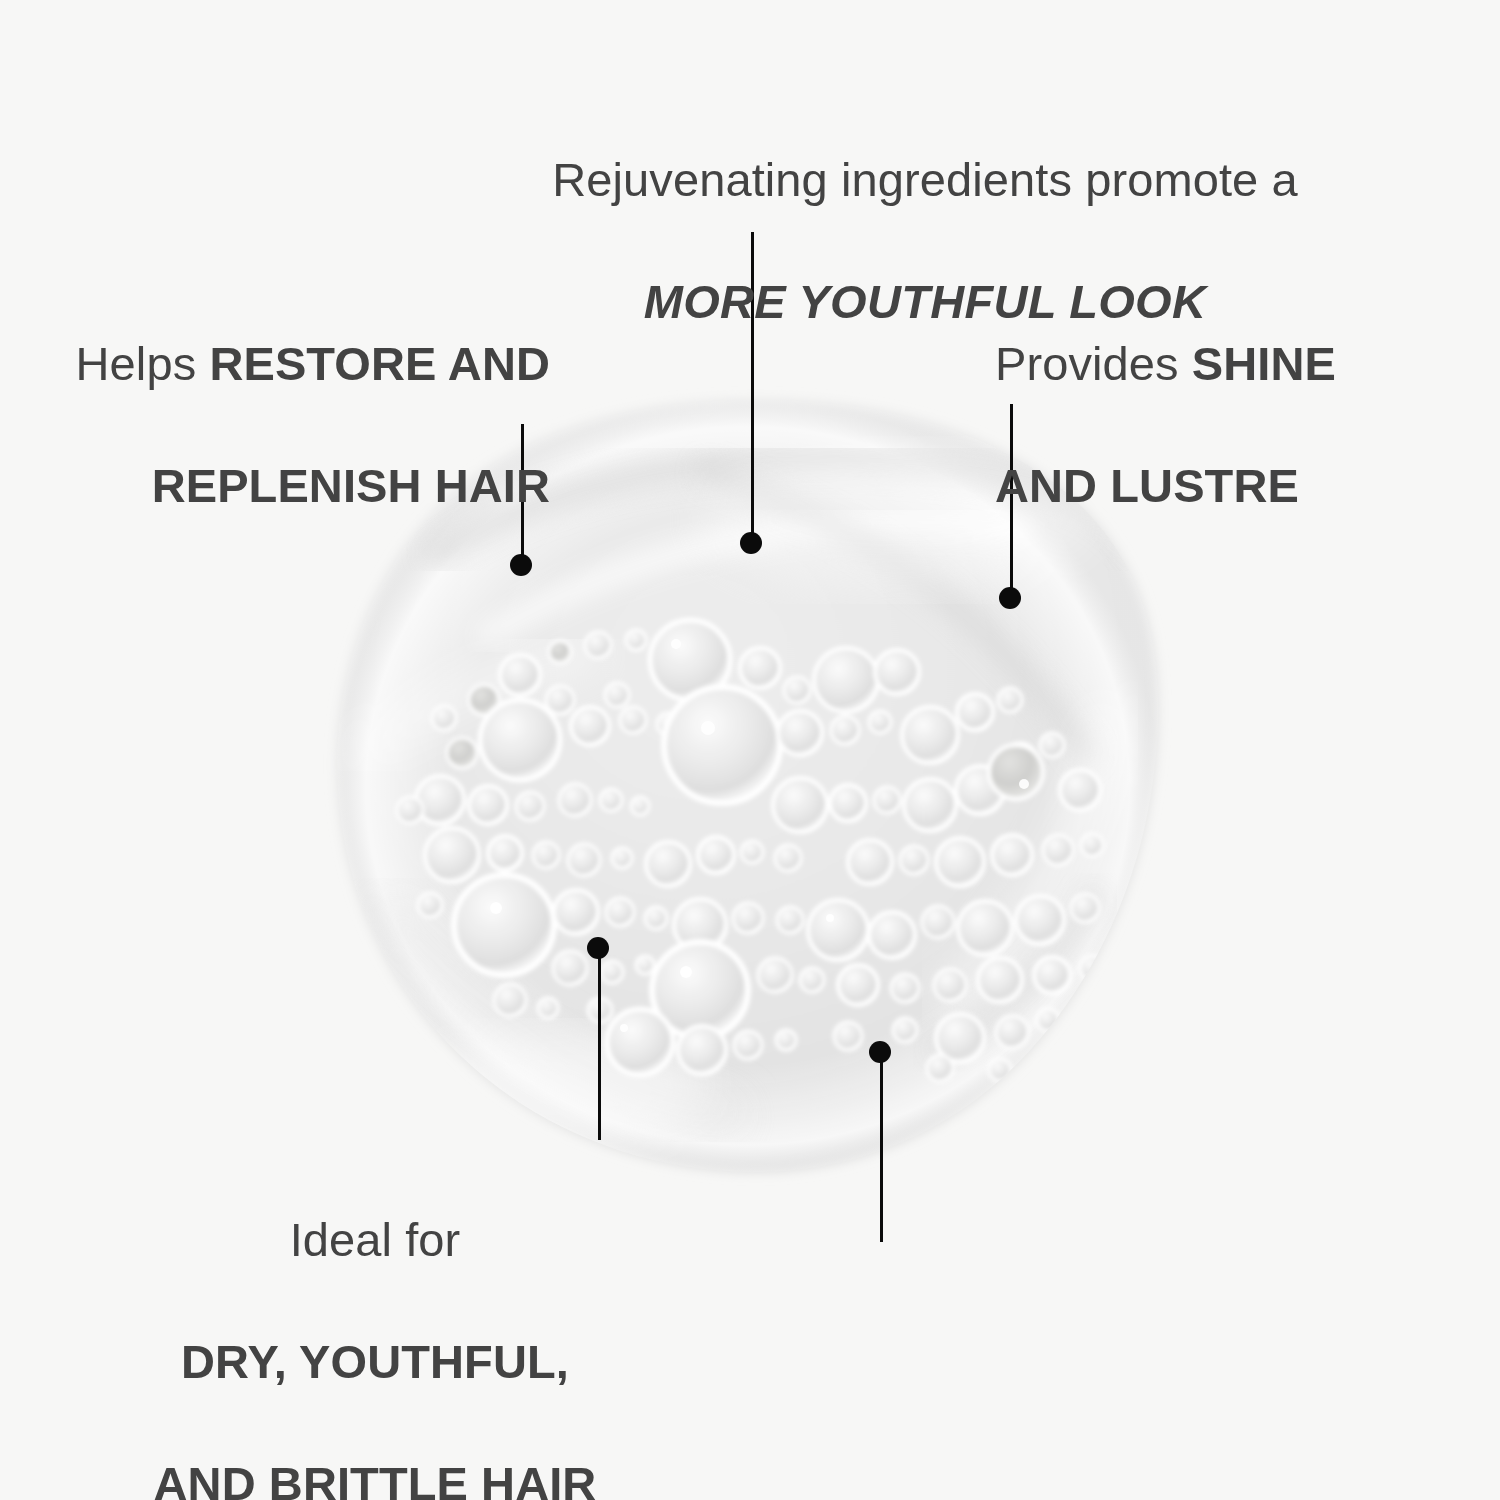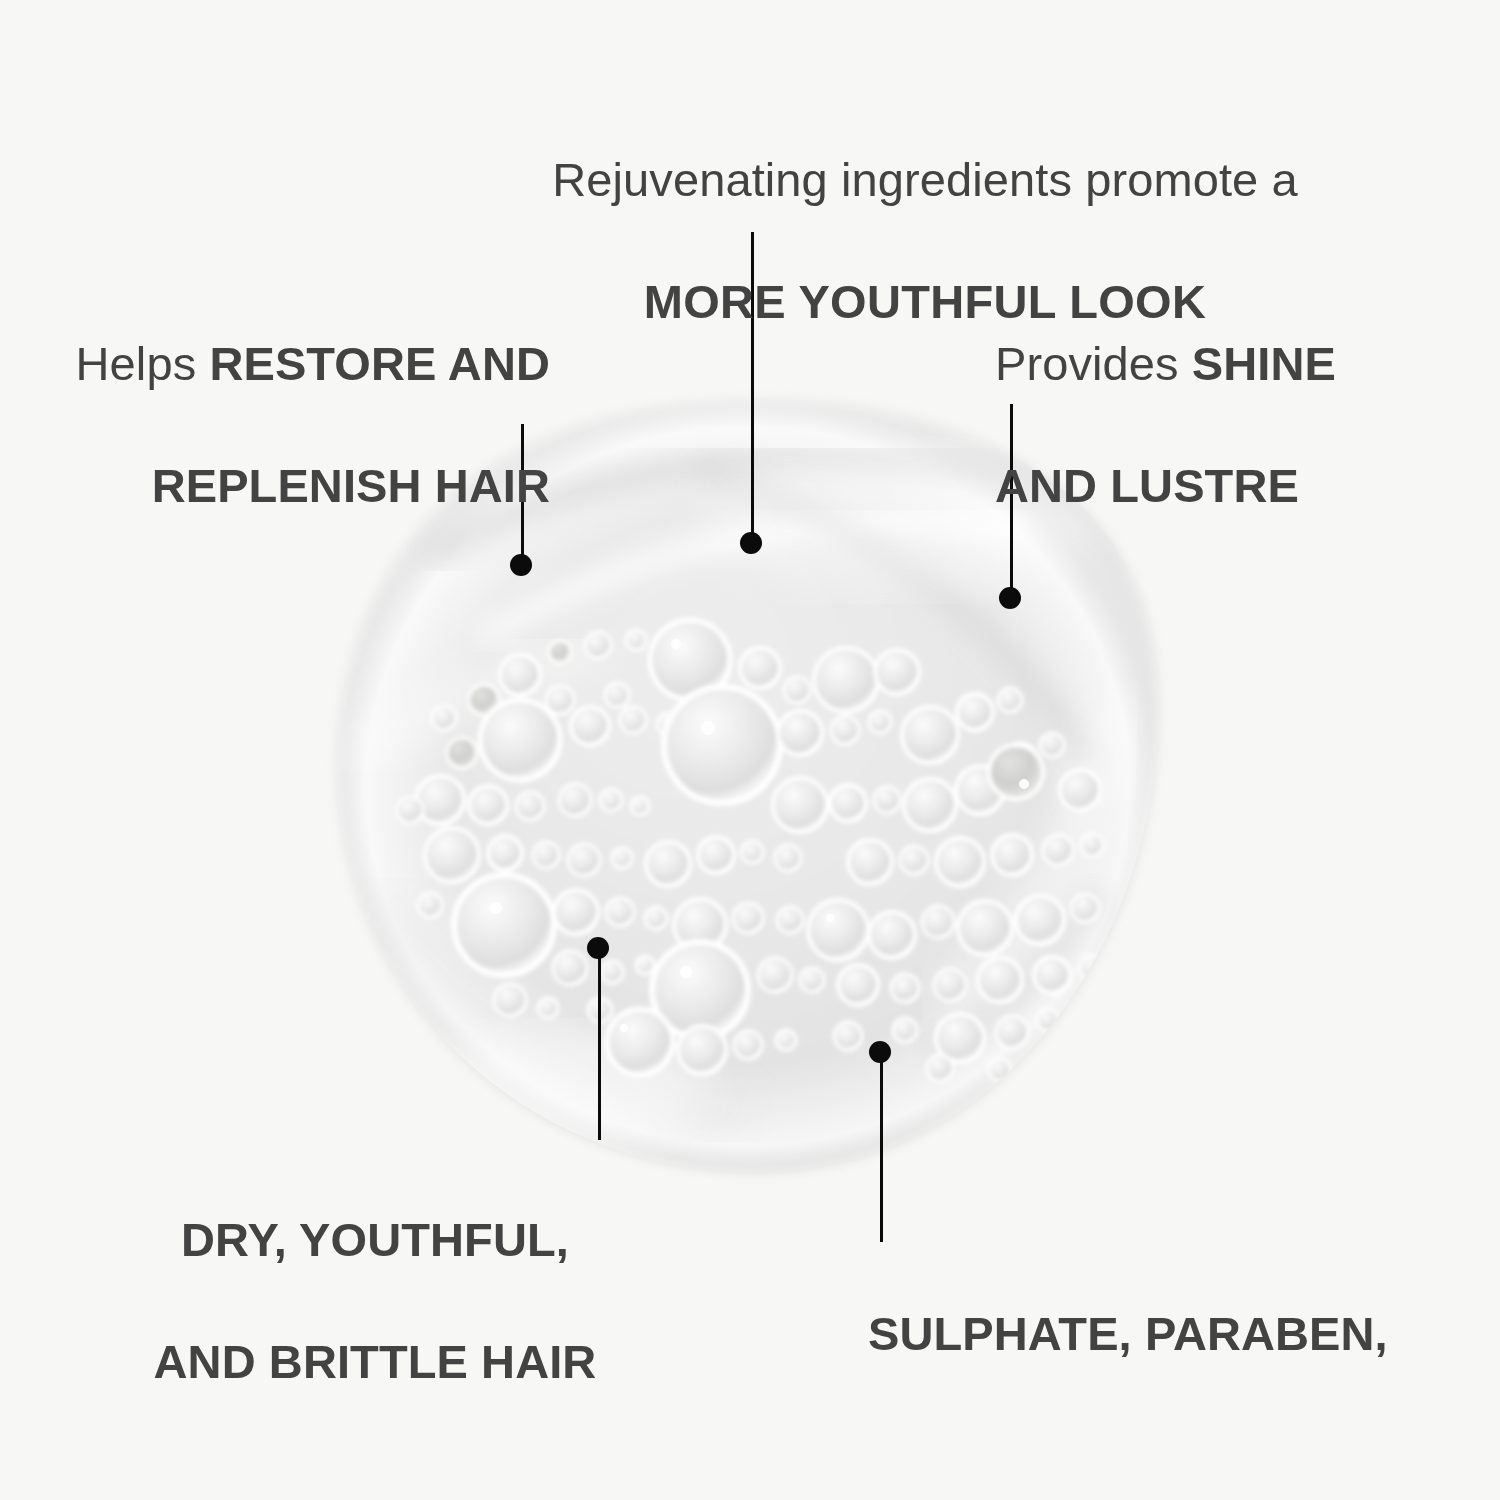--- a/index.html
+++ b/index.html
@@ -36,21 +36,21 @@
   .callout .reg { font-weight: 400; }
   .callout .bold { font-weight: 700; }
 
   .c-top {
     left: 370px;
     top: 88px;
     width: 1110px;
     font-size: 47px;
     text-align: center;
   }
-  .c-top .line2 { letter-spacing: 0.3px; }
+  .c-top .line2 { letter-spacing: 0.3px; font-style: italic; }
 
   .c-left {
     left: 10px;
     top: 272px;
     width: 540px;
     font-size: 47px;
     text-align: right;
   }
 
   .c-right {
@@ -322,21 +322,21 @@
     <div><span class="reg">Helps </span><span class="bold">RESTORE AND</span></div>
     <div><span class="bold">REPLENISH HAIR</span></div>
   </div>
 
   <div class="callout c-right">
     <div><span class="reg">Provides </span><span class="bold">SHINE</span></div>
     <div><span class="bold">AND LUSTRE</span></div>
   </div>
 
   <div class="callout c-bottomleft">
+    <div><span class="reg">Ideal for</span></div>
     <div><span class="bold">DRY, YOUTHFUL,</span></div>
     <div><span class="bold">AND BRITTLE HAIR</span></div>
   </div>
 
   <div class="callout c-bottomright">
-    <div><span class="bold">SULPHATE, PARABEN,</span></div>
   </div>
 
 </div>
 
 </body></html>

